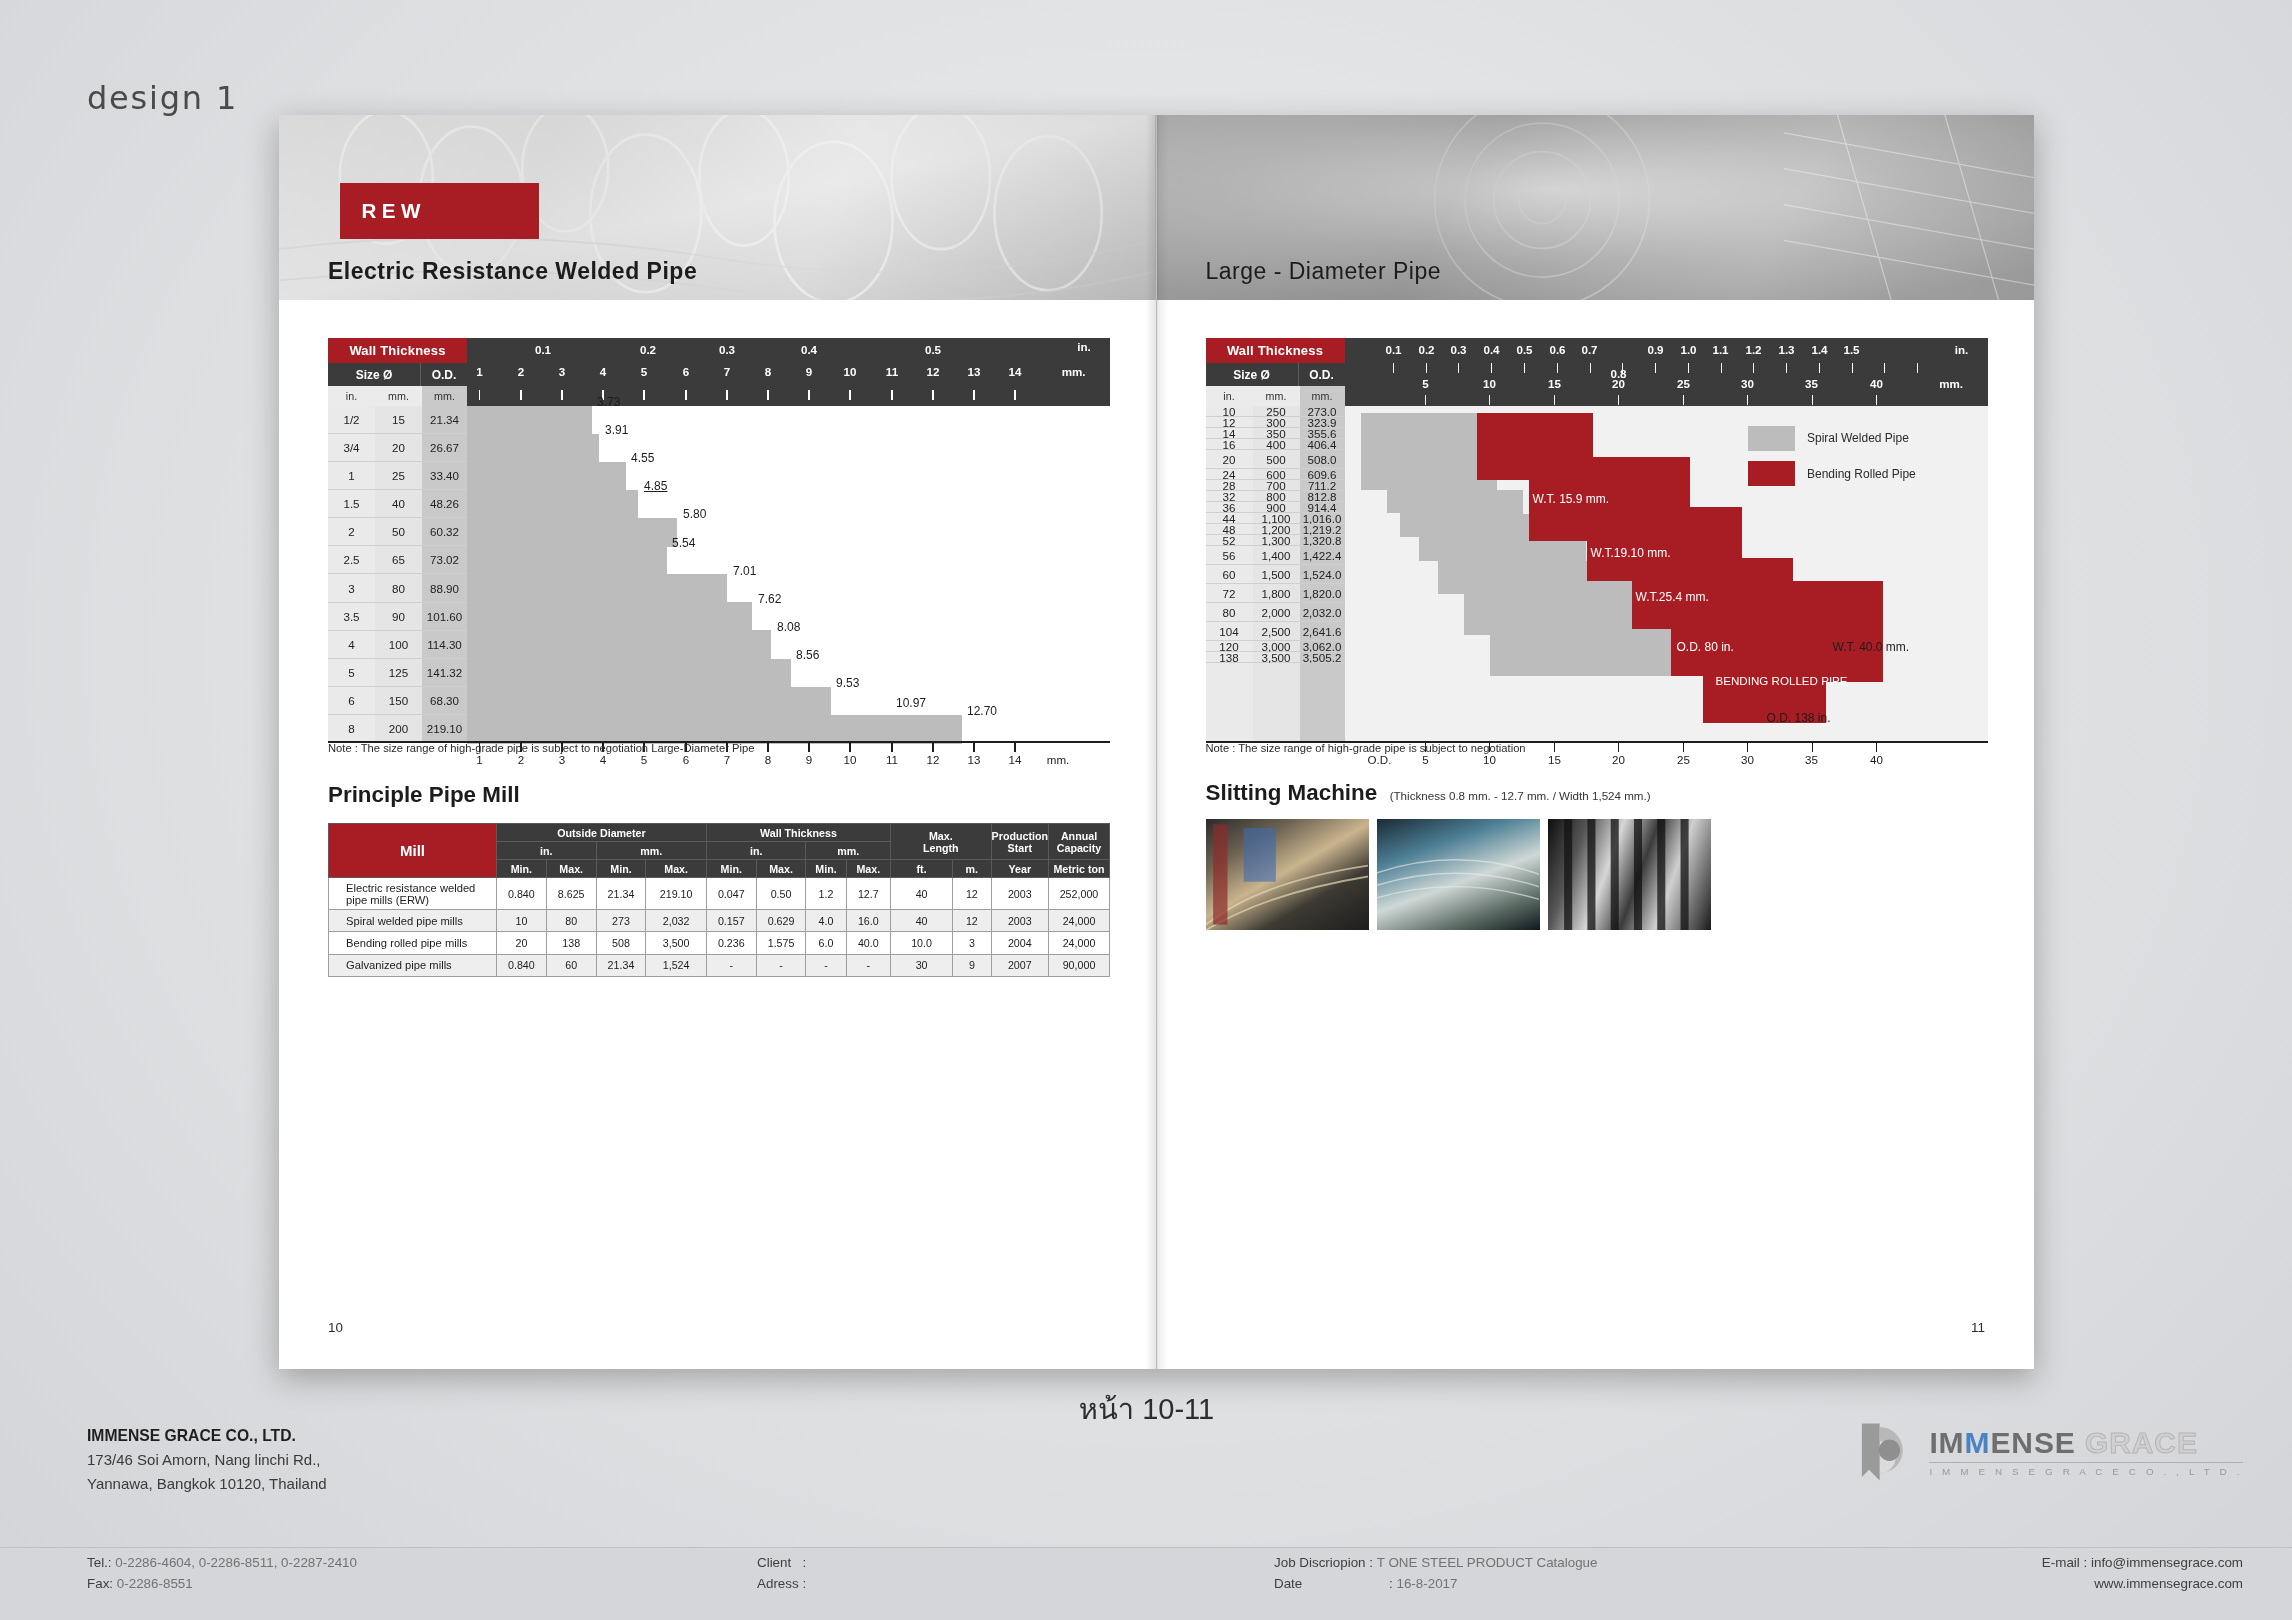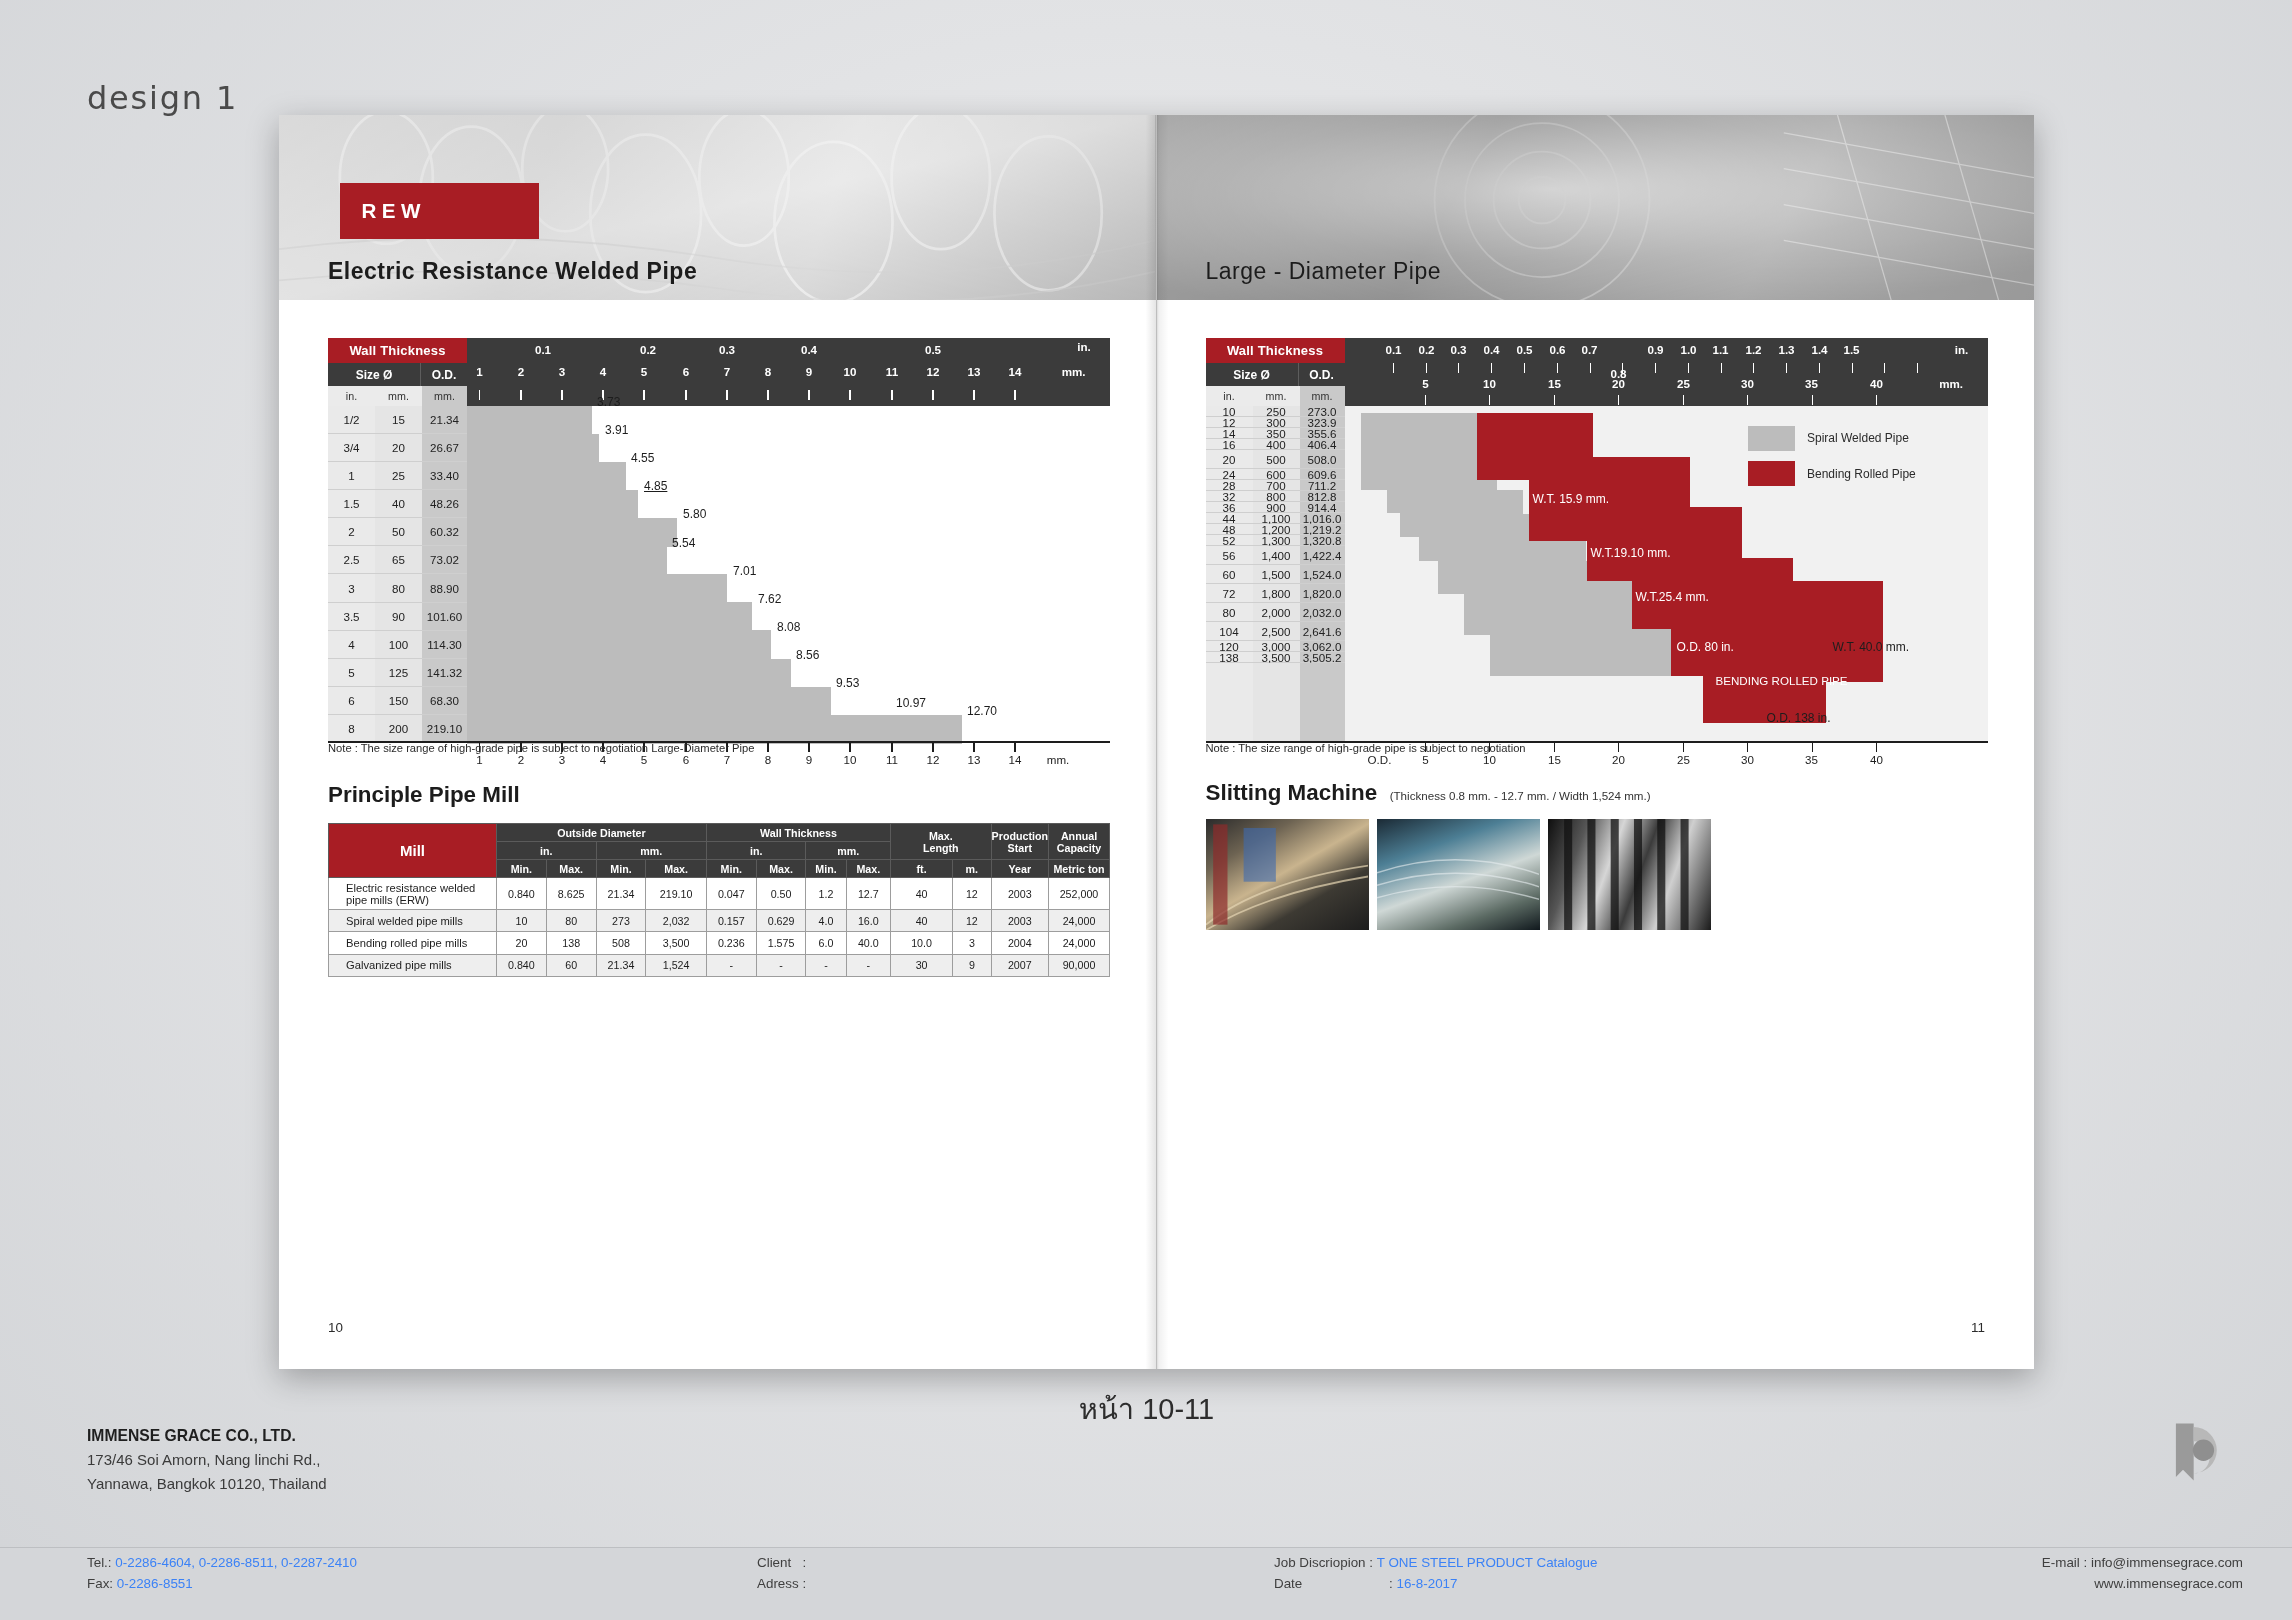--- a/index.html
+++ b/index.html
@@ -148,21 +148,21 @@
     position:absolute; left:0; bottom:0; width:100%; height:73px;
     background:#d4d6d9; border-top:0.9px solid #bdbfc2;
   }
   #addr{ position:absolute; left:87px; top:1424px; font-size:15px; color:#3a3a3a;
     line-height:1.55; }
   #addr .co{ font-weight:700; color:#1f1f1f; font-size:15.7px; }
   .foot-col{ position:absolute; bottom:25px; font-size:13.4px; color:#3f3f3f;
     line-height:1.55; }
   .kv{ display:flex; }
   .kv .k{ white-space:pre; }
-  .kv .v{ color:#3b82f6; }
+  .kv .v{ color:#737373; }
   
   #logo{ position:absolute; right:50px; top:1420px; display:flex; align-items:center; }
   #logo .mark{ width:64px; height:64px; position:relative; margin-right:12.5px; }
   #logo .txt{ line-height:1; }
   #logo .t1{ font-size:30px; font-weight:700; letter-spacing:0.9px; color:#6e6e6e; }
   #logo .t1 .blue{ color:#4a83c4; }
   #logo .t1 .grace{ color:#cfcfcf; -webkit-text-stroke:0.9px #b4b4b4; }
   #logo .rule{ height:0.9px; background:#b0b0b0; margin:4.5px 0 3.6px; }
   #logo .t2{ font-size:9.9px; letter-spacing:3.6px; color:#9a9a9a; }
 </style>
@@ -821,20 +821,25 @@
 </div>
 
 <div id="logo">
   <div class="mark">
     <svg viewBox="0 0 72 72">
       <path d="M10 4 L30 4 L30 68 L18 56 L10 64 Z" fill="#9a9a9a"></path>
       <path d="M30 8 A26 26 0 1 1 30 60 A18 18 0 1 0 30 24 Z" fill="#b8b8b8"></path>
       <circle cx="41" cy="34" r="12" fill="#8f8f8f"></circle>
     </svg>
   </div>
+  <div class="txt">
+    <div class="t1"><span>IM</span><span class="blue">M</span><span>ENSE</span> <span class="grace">GRACE</span></div>
+    <div class="rule"></div>
+    <div class="t2">I M M E N S E   G R A C E   C O . , L T D .</div>
+  </div>
 </div>
 
 <div id="footer">
   <div class="band"></div>
 
   <div class="foot-col" style="left:87px;">
     <div class="kv">
       <span class="k">Tel.:</span>&nbsp;
       <span class="v">0-2286-4604, 0-2286-8511, 0-2287-2410</span>
     </div>

